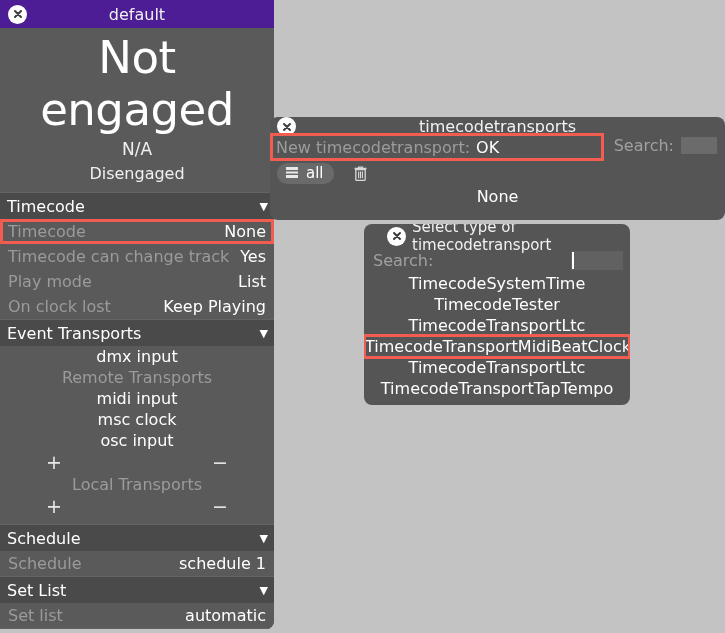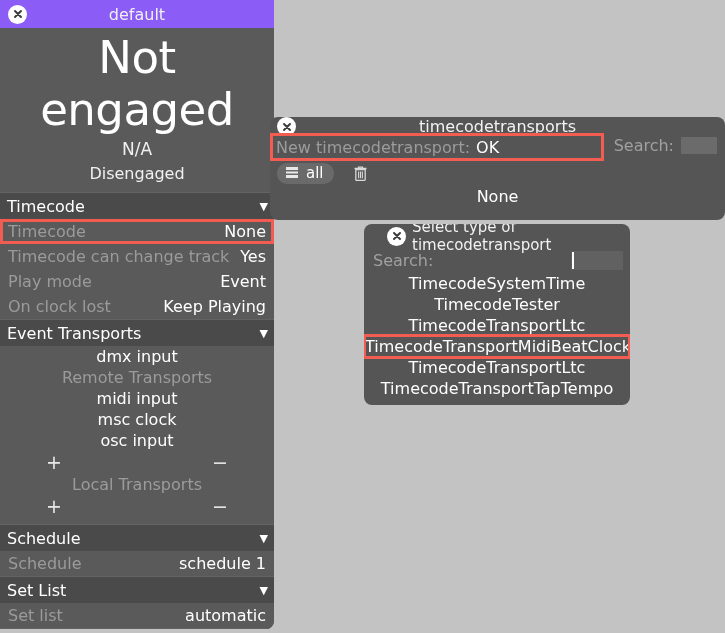--- a/index.html
+++ b/index.html
@@ -42,21 +42,21 @@
   #left-panel {
     left: 0px;
     top: 0px;
     width: 274px;
     height: 629px;
     background: #5a5a5a;
     border-radius: 0 0 8px 0;
   }
   #left-panel .titlebar {
     height: 28px;
-    background: #8b5cf6;
+    background: #4c1d95;
     display: flex;
     align-items: center;
     padding: 0 8px;
     position: relative;
   }
   #left-panel .titlebar .title {
     position: absolute;
     left: 0; right: 0;
     text-align: center;
     color: #f0f0f0;
@@ -317,21 +317,21 @@
   <div class="prop-row highlight">
     <span class="k">Timecode</span>
     <span class="v">None</span>
   </div>
   <div class="prop-row">
     <span class="k">Timecode can change track</span>
     <span class="v">Yes</span>
   </div>
   <div class="prop-row">
     <span class="k">Play mode</span>
-    <span class="v">Event</span>
+    <span class="v">List</span>
   </div>
   <div class="prop-row">
     <span class="k">On clock lost</span>
     <span class="v">Keep Playing</span>
   </div>
 
   <div class="section-head">
     <span>Event Transports</span>
     <span class="caret">▼</span>
   </div>

